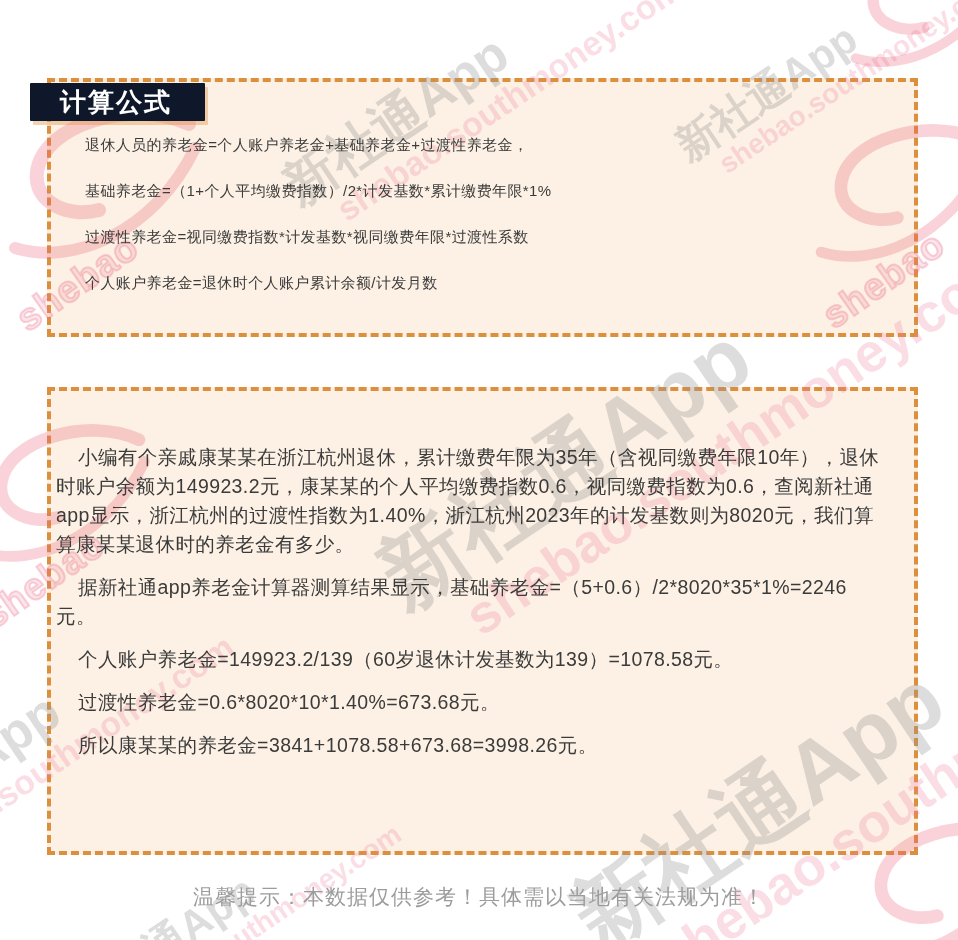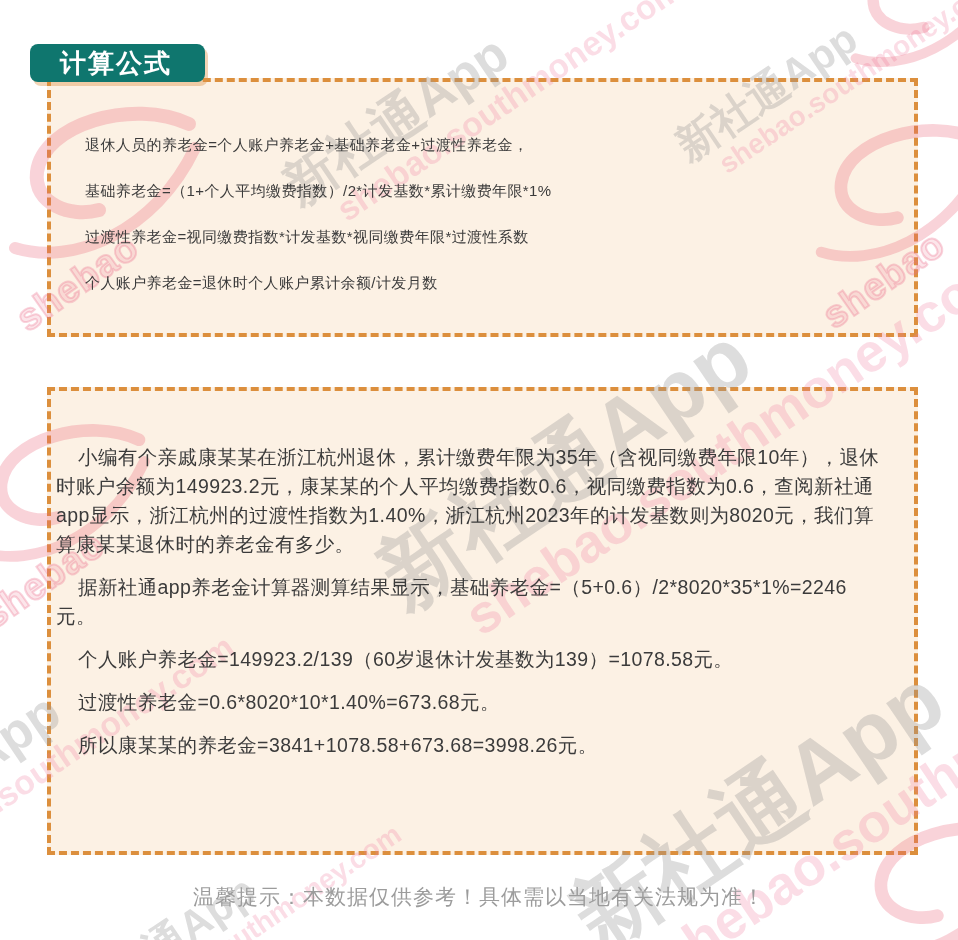--- a/index.html
+++ b/index.html
@@ -19,29 +19,30 @@
     border:4px dashed #dc8f3d;
     z-index:1;
   }
   #formula-panel{top:78px;height:251px;}
   #example-panel{top:387px;height:460px;}
 
   
   .section-title{
     position:absolute;
     left:30px;width:145px;height:38px;
-    background:#0f766e;
-    border-radius:8px;
+    background:#0f172a;
+    border-radius:1px;
     box-shadow:3px 4px 0 rgba(223,147,70,.40);
     color:#ffffff;
     font-size:26px;font-weight:700;
     line-height:38px;
     padding-left:30px;
     letter-spacing:2px;
     z-index:4;
+    margin-top:39px;
   }
   #title-formula{top:44px;}
   #title-example{top:353px;}
 
   
   .content{position:absolute;z-index:4;color:#3b3b3b;}
   #formula-list{left:85px;top:132px;width:800px;}
   .formula-line{
     font-size:15px;line-height:26px;letter-spacing:.4px;
     margin:0 0 20px 0;white-space:nowrap;

